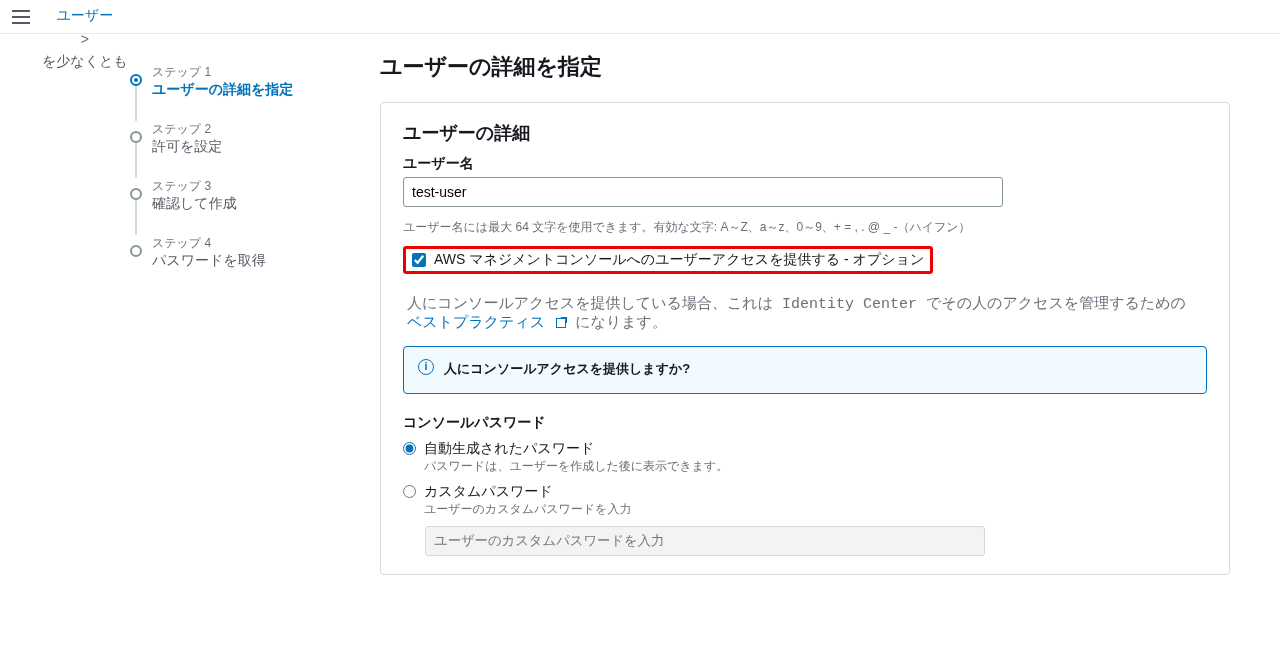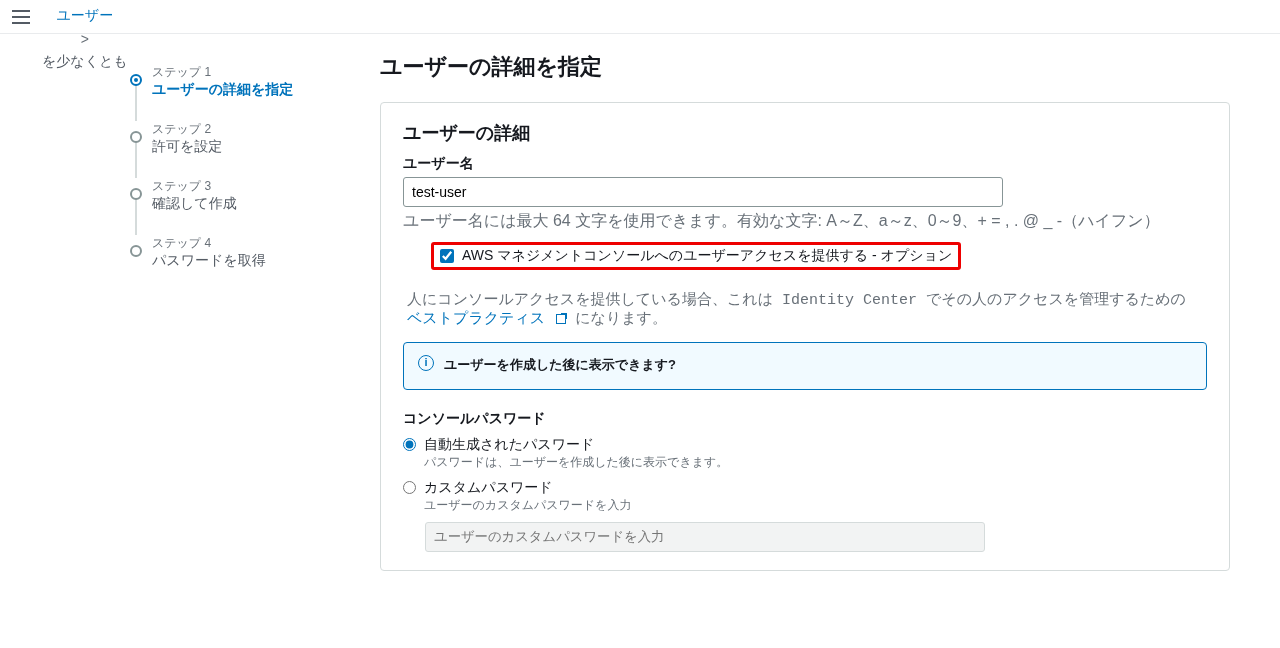--- a/index.html
+++ b/index.html
@@ -20,24 +20,24 @@
   .step.active .dot::after { content: ""; position: absolute; left: 2px; top: 2px; width: 4px; height: 4px; border-radius: 50%; background: #0073bb; }
   .step-label { font-size: 12px; color: #687078; }
   .step-title { font-size: 14px; color: #545b64; }
   .step.active .step-title { color: #0073bb; font-weight: 700; }
   .main { flex: 1; max-width: 940px; }
   h1.page-title { font-size: 22px; font-weight: 700; margin-bottom: 20px; }
   .panel { border: 1px solid #d5dbdb; border-radius: 4px; padding: 18px 22px; background: #fff; }
   .panel h2 { font-size: 18px; font-weight: 700; margin-bottom: 10px; }
   .field-label { font-size: 14px; font-weight: 700; margin-bottom: 4px; }
   .text-input { width: 600px; height: 30px; border: 1px solid #879596; border-radius: 3px; padding: 4px 8px; font-size: 14px; }
-  .helper { font-size: 16px; color: #687078; margin-top: 4px; }
+  .helper { font-size: 12px; color: #687078; margin-top: 12px; }
   .checkbox-row { display: flex; align-items: center; gap: 8px; margin-top: 10px; }
   .checkbox-row input[type=checkbox] { width: 14px; height: 14px; accent-color: #0073bb; }
-  .highlight-box { border: 3px solid #e00; border-radius: 3px; padding: 2px 6px; display: inline-flex; align-items: center; gap: 8px; margin-left: 28px; }
+  .highlight-box { border: 3px solid #e00; border-radius: 3px; padding: 2px 6px; display: inline-flex; align-items: center; gap: 8px; }
   .secondary-help { font-size: 15px; color: #687078; margin-top: 20px; margin-left: 4px; font-family: Liberation Mono, monospace; }
   .secondary-help a { color: #0073bb; text-decoration: none; }
   .ext-icon { display: inline-block; width: 10px; height: 10px; border: 1px solid #0073bb; position: relative; margin-left: 2px; vertical-align: middle; }
   .ext-icon::after { content: ""; position: absolute; right: -2px; top: -2px; width: 5px; height: 5px; border-top: 1px solid #0073bb; border-right: 1px solid #0073bb; }
   .info-box { border: 1px solid #0073bb; border-radius: 4px; background: #f1faff; padding: 12px 14px; margin-top: 14px; display: flex; gap: 10px; }
   .info-icon { width: 16px; height: 16px; border: 1.5px solid #0073bb; border-radius: 50%; color: #0073bb; font-size: 11px; line-height: 13px; text-align: center; flex-shrink: 0; font-weight: 700; }
   .info-box .content { font-size: 12.5px; color: #16191f; line-height: 1.5; }
   .info-box .content strong { font-weight: 700; display: block; margin-bottom: 2px; font-size: 13px; }
   .subsection-title { font-weight: 700; margin-top: 20px; margin-bottom: 8px; }
   .radio-row { display: flex; align-items: flex-start; gap: 8px; margin-bottom: 8px; }
@@ -106,21 +106,21 @@
         <input type="checkbox" checked="" style="">
         <span>AWS マネジメントコンソールへのユーザーアクセスを提供する - オプション</span>
       </div>
       <div class="secondary-help">
         <span>人にコンソールアクセスを提供している場合、これは Identity Center でその人のアクセスを管理するための </span><a href="#"><span>ベストプラクティス</span> <span class="ext-icon"></span></a><span> になります。</span>
       </div>
 
       <div class="info-box">
         <div class="info-icon">i</div>
         <div class="content">
-          <strong>ユーザーを作成した後に表示できます?</strong>
+          <strong>人にコンソールアクセスを提供しますか?</strong>
         </div>
       </div>
 
       <div class="subsection-title">コンソールパスワード</div>
 
       <div class="radio-row">
         <input type="radio" name="pw" checked="" style="">
         <div class="r-body">
           <div class="r-label">自動生成されたパスワード</div>
           <div class="r-help">パスワードは、ユーザーを作成した後に表示できます。</div>

